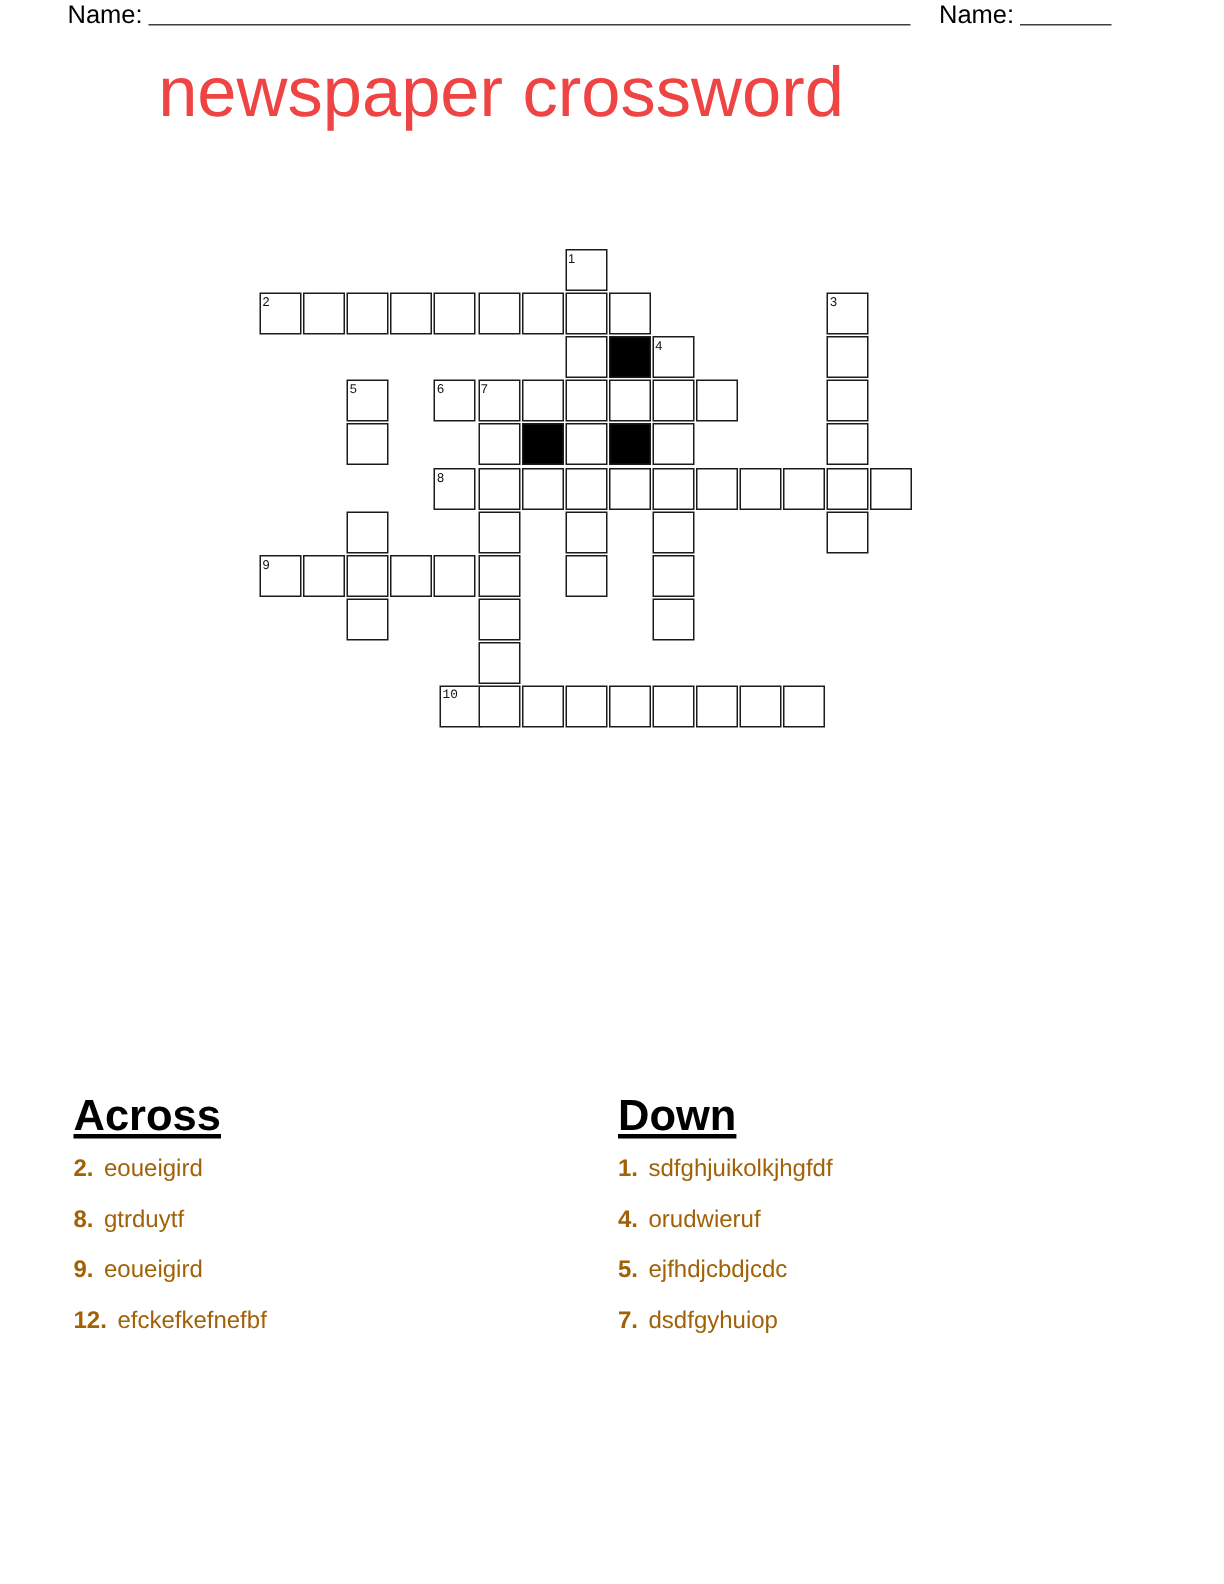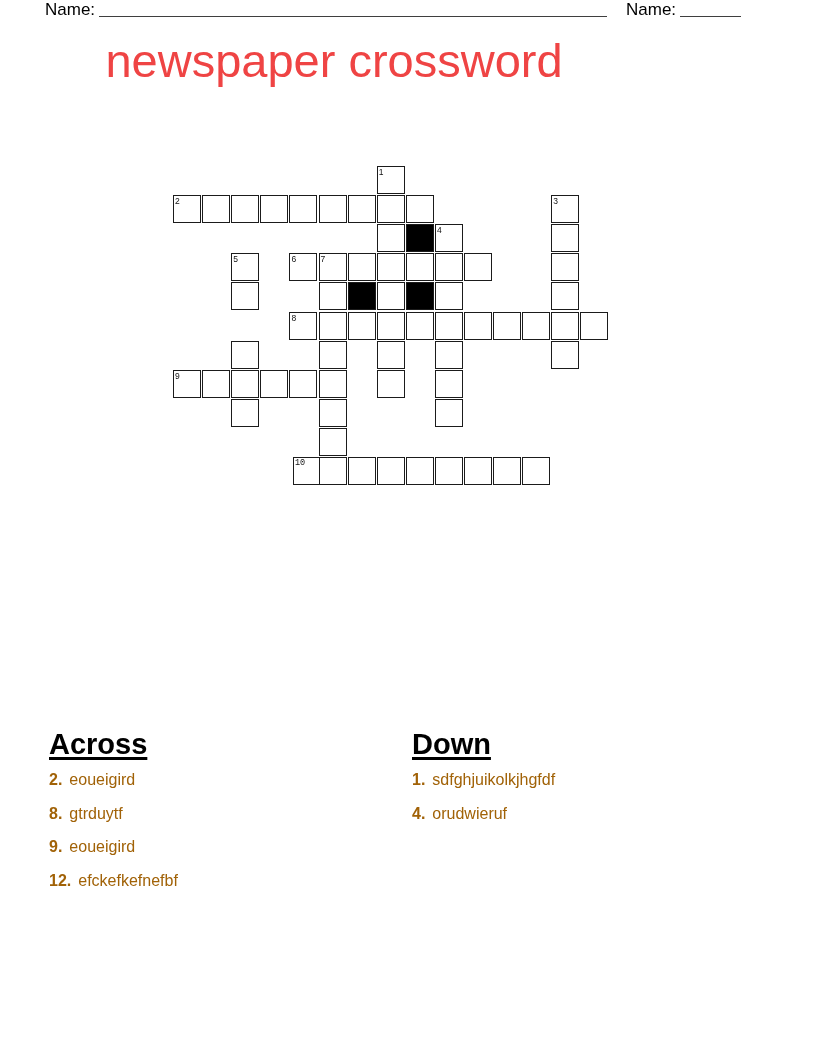--- a/index.html
+++ b/index.html
@@ -170,14 +170,16 @@
       <div class="clue"><span class="clue-num">9.</span><span>eoueigird</span></div>
       <div class="clue"><span class="clue-num">12.</span><span>efckefkefnefbf</span></div>
     </div>
 </div>
 
 <div class="clue-col down">
   <div class="clue-header">Down</div>
   <div class="clue-list">
       <div class="clue"><span class="clue-num">1.</span><span>sdfghjuikolkjhgfdf</span></div>
       <div class="clue"><span class="clue-num">4.</span><span>orudwieruf</span></div>
+      <div class="clue"><span class="clue-num">5.</span><span>ejfhdjcbdjcdc</span></div>
+      <div class="clue"><span class="clue-num">7.</span><span>dsdfgyhuiop</span></div>
     </div>
 </div>
 
 </body></html>

